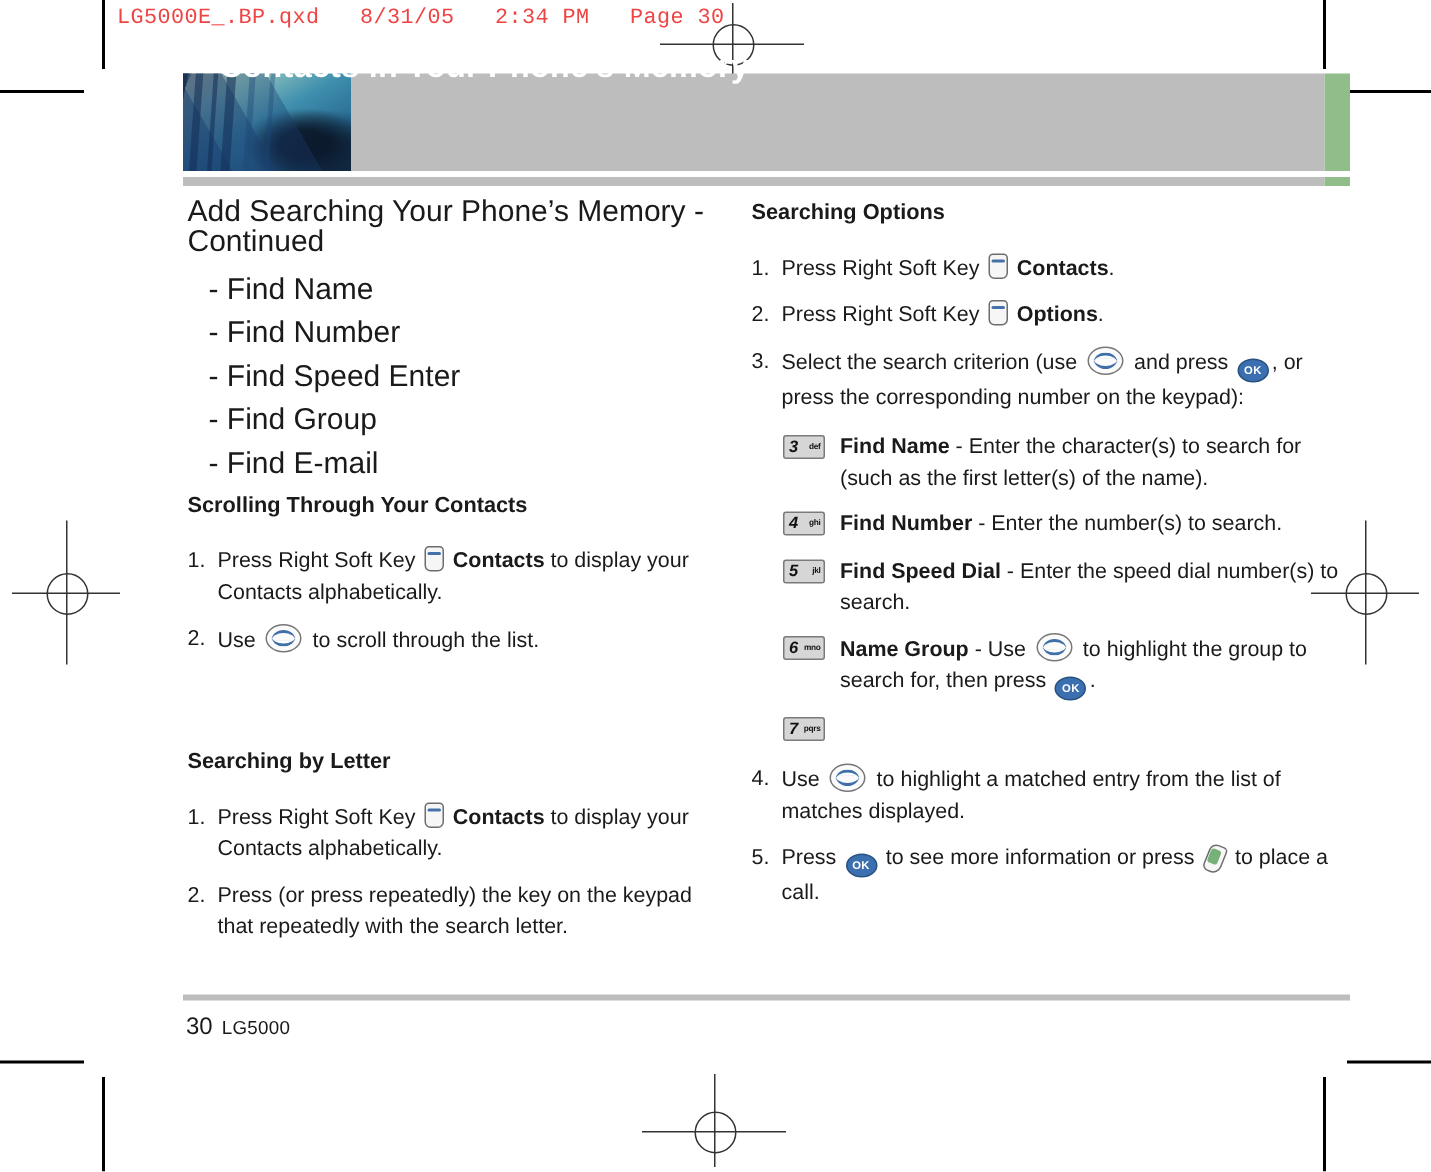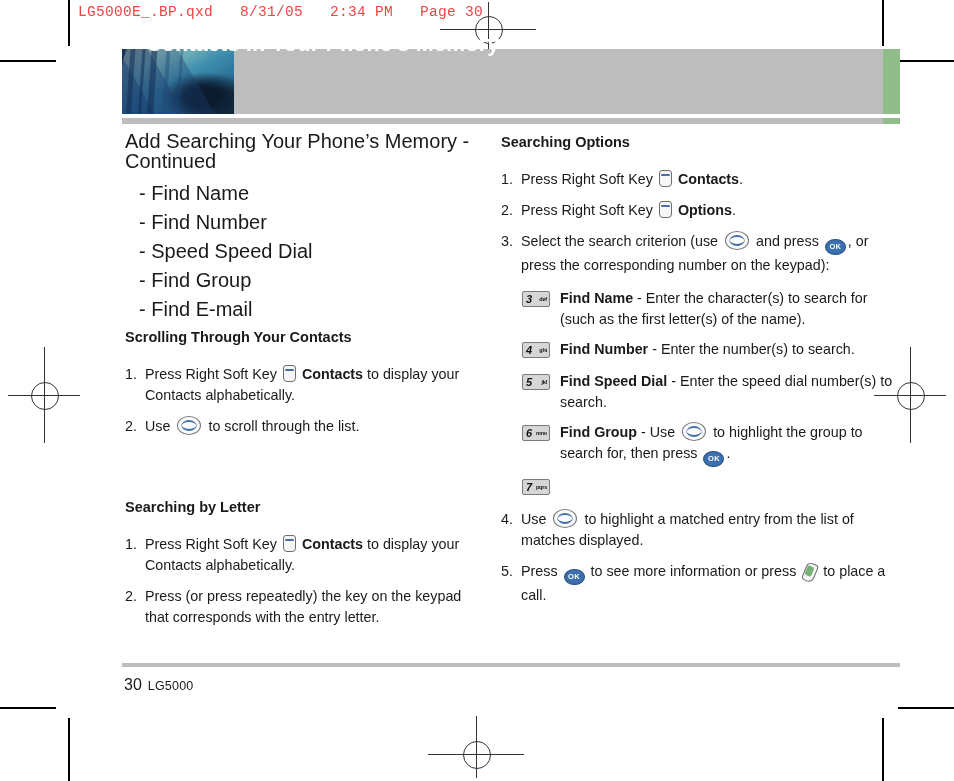--- a/index.html
+++ b/index.html
@@ -348,21 +348,21 @@
   <div class="banner-title">Contacts in Your Phone’s Memory</div>
   <div class="rule-under-banner"></div>
   <div class="rule-under-banner-green"></div>
 
   <div class="col col-left">
 
     <div class="body-line" style="margin-bottom:12px;">Add Searching Your Phone’s Memory - Continued</div>
 
     <div class="body-line" style="margin:0 0 9px 14px;">- Find Name</div>
     <div class="body-line" style="margin:0 0 9px 14px;">- Find Number</div>
-    <div class="body-line" style="margin:0 0 9px 14px;">- Speed Speed Dial</div>
+    <div class="body-line" style="margin:0 0 9px 14px;">- Find Speed Enter</div>
     <div class="body-line" style="margin:0 0 9px 14px;">- Find Group</div>
     <div class="body-line" style="margin:0 0 9px 14px;">- Find E-mail</div>
 
     <h2 class="section" style="">Scrolling Through Your Contacts</h2>
 
     <div class="step" style="margin-top:17px;">
       <div class="num">1.</div>
       <div class="txt">
         <span>Press Right Soft Key</span>
         <span class="icon ico-softkey"></span>
@@ -385,21 +385,21 @@
       <div class="num">1.</div>
       <div class="txt">
         <span>Press Right Soft Key</span>
         <span class="icon ico-softkey"></span>
         <b>Contacts</b><span> to display your Contacts alphabetically.</span>
       </div>
     </div>
 
     <div class="step" style="margin-top:10px;">
       <div class="num">2.</div>
-      <div class="txt">Press (or press repeatedly) the key on the keypad that corresponds with the entry letter.</div>
+      <div class="txt">Press (or press repeatedly) the key on the keypad that repeatedly with the search letter.</div>
     </div>
   </div>
 
   <div class="col col-right">
 
     <h2 class="section" style="margin-top:2px;">Searching Options</h2>
 
     <div class="step" style="margin-top:17px;">
       <div class="num">1.</div>
       <div class="txt">
@@ -465,21 +465,21 @@
     </div>
 
     <div class="keystep" style="margin-top:9px; margin-left:21px;">
       <div class="kcell">
         <span class="ico-numkey">
           <span class="d">6</span>
           <span class="l">mno</span>
         </span>
       </div>
       <div class="ktxt">
-        <b>Find Group</b><span> - Use</span>
+        <b>Name Group</b><span> - Use</span>
         <span class="icon ico-nav"></span>
         <span>to highlight the group to search for, then press</span>
         <span class="icon ico-ok">OK</span><span>.</span>
       </div>
     </div>
 
     <div class="keystep" style="margin-top:9px; margin-left:21px;">
       <div class="kcell">
         <span class="ico-numkey">
           <span class="d">7</span>

